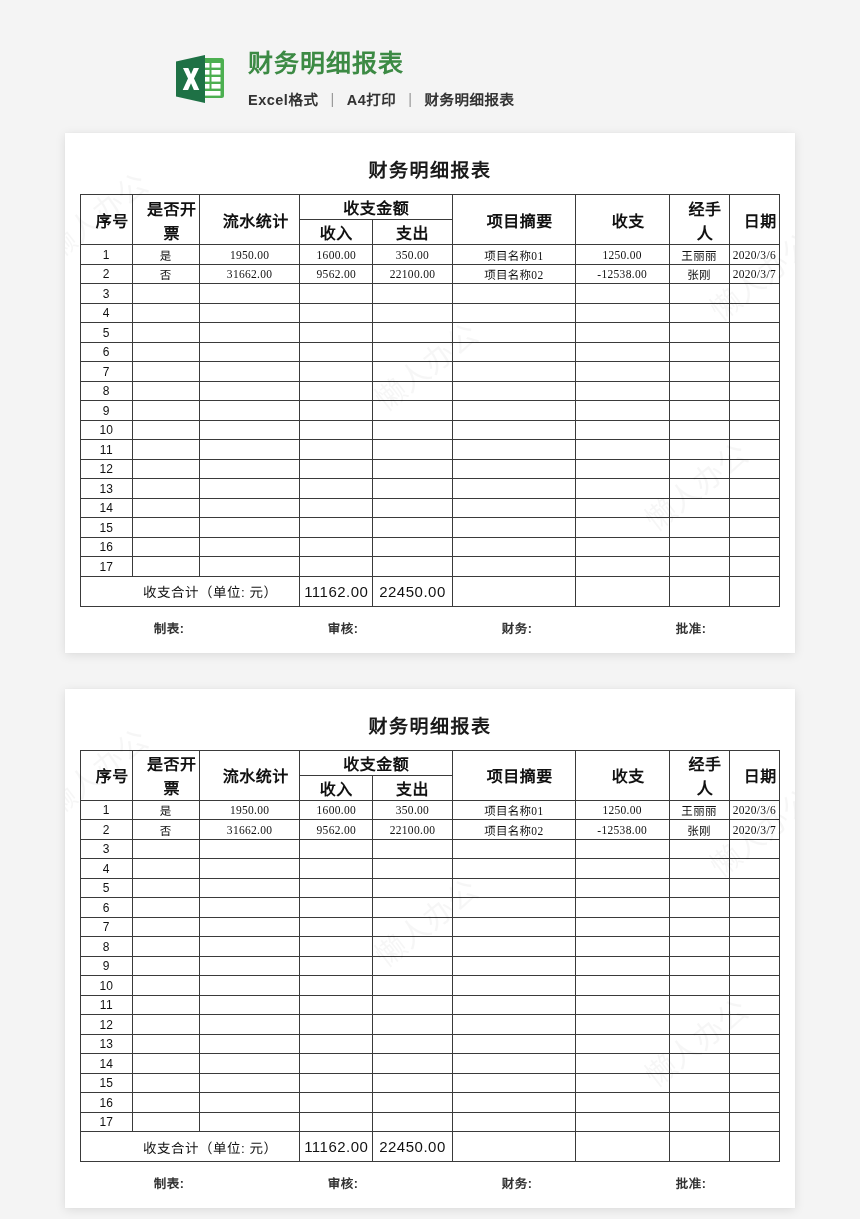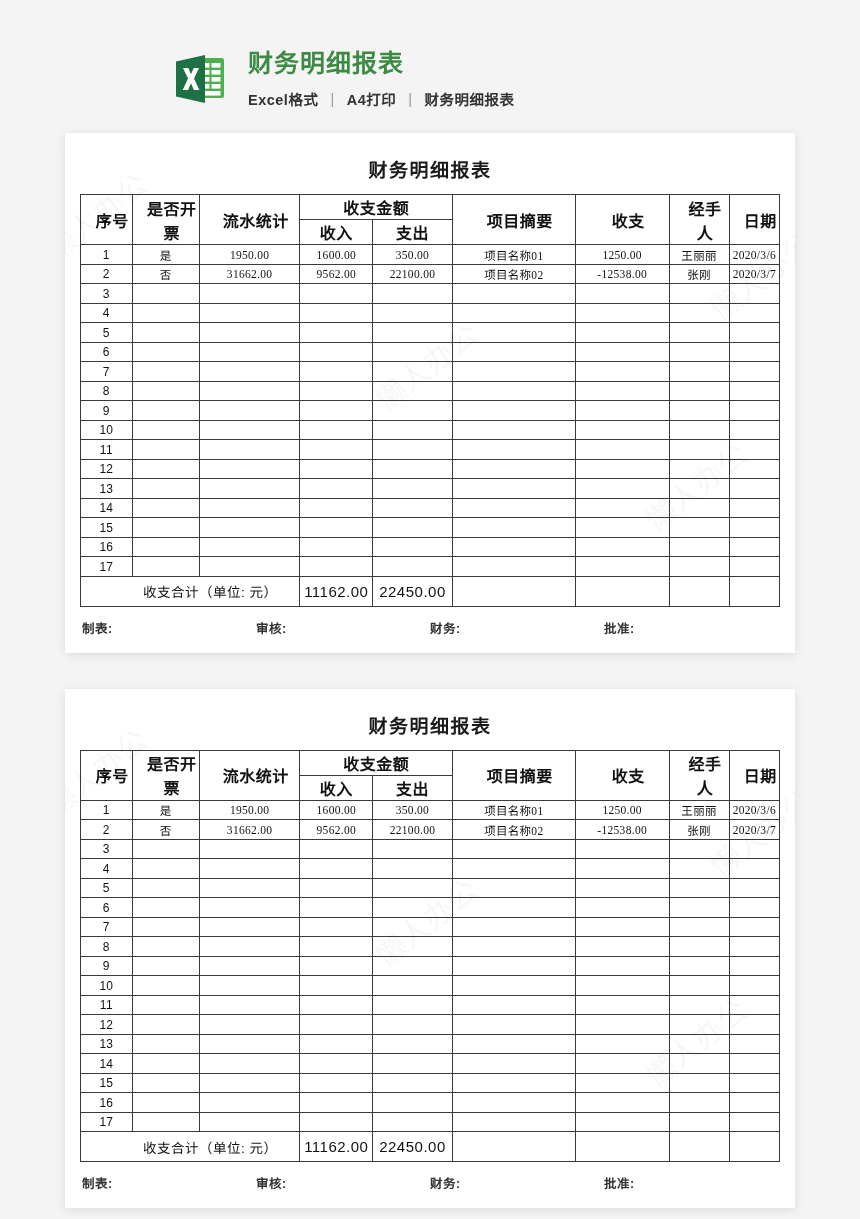--- a/index.html
+++ b/index.html
@@ -147,20 +147,21 @@
     display: flex;
     margin-top: 11px;
     padding: 0 2px 2px 2px;
     font-size: 12.5px;
     font-weight: bold;
     color: #333;
     letter-spacing: .5px;
   }
   .signature-row .sig {
     flex: 1 1 0;
+    text-align: center;
   }
 </style>
 </head>
 <body>
 
 <div class="page-header">
   <div class="logo">
     <svg width="58" height="58" viewBox="0 0 58 58" xmlns="http://www.w3.org/2000/svg">
 
       <rect x="26" y="8" width="26" height="40" rx="2.5" fill="#4caf50"></rect>

